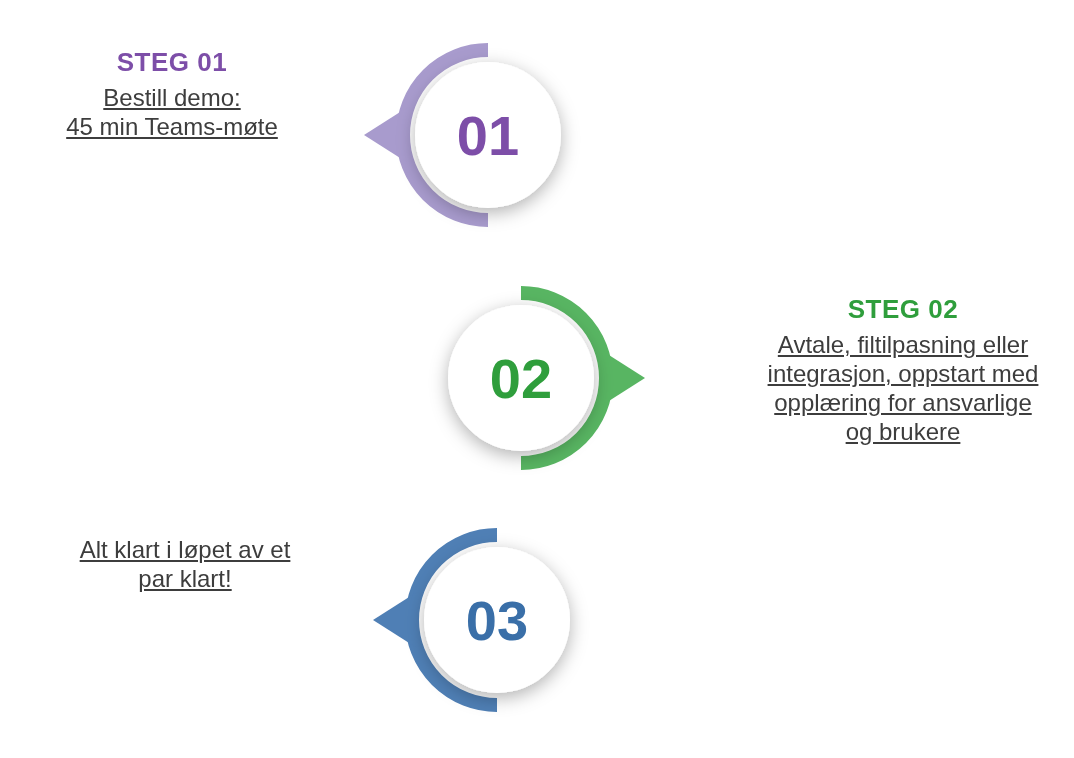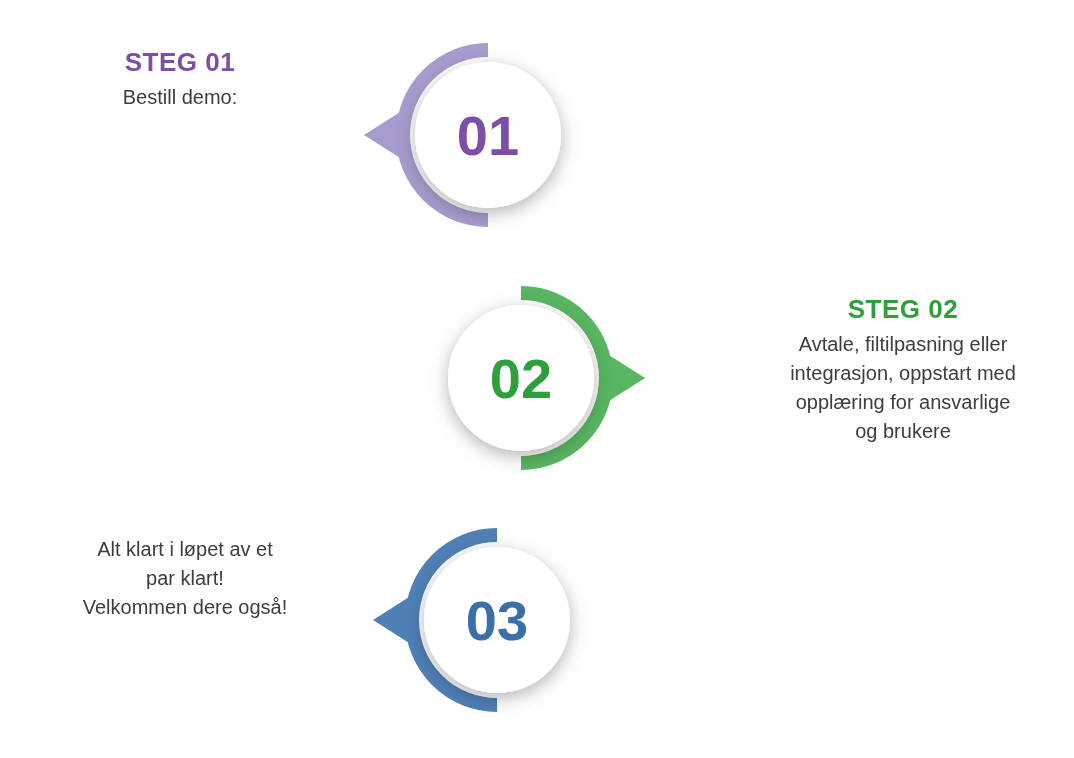--- a/index.html
+++ b/index.html
@@ -23,23 +23,24 @@
     text-align: center;
   }
   .step-title {
     font-size: 26px;
     font-weight: bold;
     letter-spacing: 0.5px;
     color: var(--accent);
     margin-bottom: 5px;
   }
   .step-line {
-    font-size: 20px;
+    font-size: 24px;
     line-height: 29px;
     color: #3d3d3d;
+    text-decoration: underline;
   }
 
   
   .step-graphic {
     position: absolute;
     width: 280px;
     height: 280px;
   }
   .step-graphic svg {
     width: 100%;
@@ -55,38 +56,39 @@
   .ring-arrow { fill: var(--ring); }
   .circle-face { fill: #ffffff; }
   .step-number {
     fill: var(--accent);
     font-family: "Liberation Sans", sans-serif;
     font-size: 56px;
     font-weight: bold;
   }
 
   
-  .pos-text-1    { left: 20px;  top: 47px;  width: 320px; }
+  .pos-text-1    { left: 12px;  top: 47px;  width: 320px; }
   .pos-graphic-1 { left: 348px; top: -5px; }
 
   .pos-text-2    { left: 730px; top: 294px; width: 346px; }
   .pos-graphic-2 { left: 381px; top: 238px; }
 
   .pos-text-3    { left: 25px;  top: 535px; width: 320px; }
   .pos-graphic-3 { left: 357px; top: 480px; }
 </style>
 </head>
 <body>
 
 <div class="canvas">
 
   <section style="--accent: #7d4ea8; --ring: #a89bcd;">
     <div class="step-text pos-text-1">
       <div class="step-title">STEG 01</div>
       <div class="step-line">Bestill demo:</div>
+      <div class="step-line">45 min Teams-møte</div>
     </div>
     <div class="step-graphic pos-graphic-1">
       <svg viewBox="0 0 280 280">
         <defs>
           <filter id="shadow1" x="-40%" y="-40%" width="180%" height="180%">
             <feDropShadow dx="0" dy="5" stdDeviation="9" flood-color="#000000" flood-opacity="0.30"></feDropShadow>
           </filter>
         </defs>
         <path class="ring-arc" d="M140,55 A85,85 0 0 0 140,225"></path>
         <polygon class="ring-arrow" points="60,112 60,168 16,140"></polygon>
@@ -116,21 +118,20 @@
       <div class="step-line">integrasjon, oppstart med</div>
       <div class="step-line">opplæring for ansvarlige</div>
       <div class="step-line">og brukere</div>
     </div>
   </section>
 
   <section style="--accent: #3a6fa8; --ring: #4f7fb5;">
     <div class="step-text pos-text-3">
       <div class="step-line">Alt klart i løpet av et</div>
       <div class="step-line">par klart!</div>
-      <div class="step-line">Velkommen dere også!</div>
     </div>
     <div class="step-graphic pos-graphic-3">
       <svg viewBox="0 0 280 280">
         <defs>
           <filter id="shadow3" x="-40%" y="-40%" width="180%" height="180%">
             <feDropShadow dx="0" dy="5" stdDeviation="9" flood-color="#000000" flood-opacity="0.30"></feDropShadow>
           </filter>
         </defs>
         <path class="ring-arc" d="M140,55 A85,85 0 0 0 140,225"></path>
         <polygon class="ring-arrow" points="60,112 60,168 16,140"></polygon>

